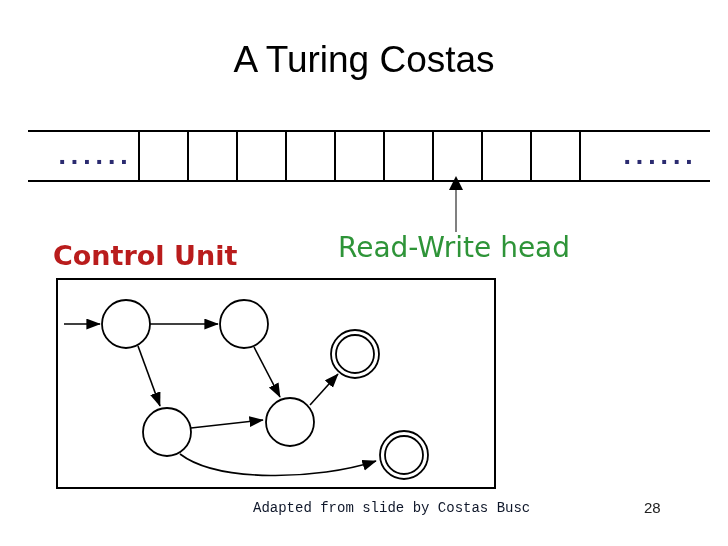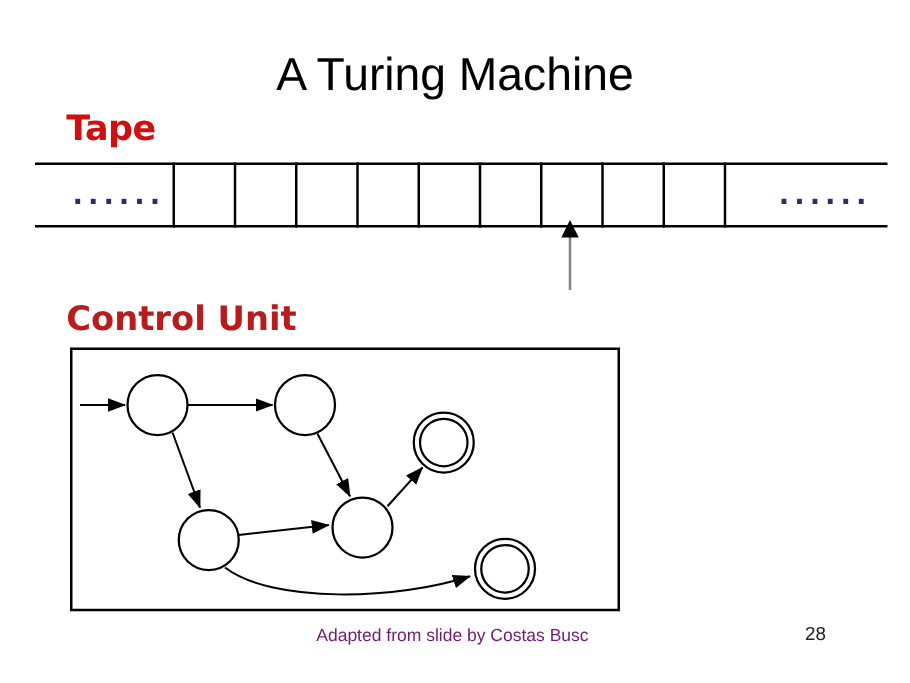--- a/index.html
+++ b/index.html
@@ -149,42 +149,41 @@
     box-sizing: border-box;
     overflow: hidden;
   }
   #control-box svg { display: block; }
 
   
   .footer-credit {
     position: absolute;
     left: 253px;
     top: 500px;
-    font-family: Liberation Sans, sans-serif;
+    font-family: Liberation Mono, monospace;
     font-size: 14px;
-    color: #701a75;
+    color: #0f172a;
     white-space: nowrap;
   }
   .footer-page {
     position: absolute;
     left: 644px;
     top: 499px;
     font-family: "Liberation Sans", sans-serif;
     font-size: 15px;
     color: #222222;
   }
 </style>
 </head>
 <body>
 
 <div id="slide">
 
-  <div class="slide-title">A Turing Machine</div>
-
-  <div class="label-tape">Tape</div>
+  <div class="slide-title">A Turing Costas</div>
+
 
   <div id="tape">
     <div class="tape-line top"></div>
     <div class="tape-line bot"></div>
 
     <div class="tape-div" style="left:110px"></div>
     <div class="tape-div" style="left:159px"></div>
     <div class="tape-div" style="left:208px"></div>
     <div class="tape-div" style="left:257px"></div>
     <div class="tape-div" style="left:306px"></div>
@@ -196,20 +195,21 @@
 
     <div class="tape-dots left">......</div>
     <div class="tape-dots right">......</div>
   </div>
 
   <div id="head-pointer">
     <div class="stem"></div>
     <div class="tip"></div>
   </div>
 
+  <div class="label-rw-head">Read-Write head</div>
 
   <div class="label-control-unit">Control Unit</div>
 
   <div id="control-box">
     <svg width="436" height="207" viewBox="0 0 436 207">
       <defs>
         <marker id="ah" markerWidth="10" markerHeight="10" refX="8.5" refY="3.4" orient="auto" markerUnits="strokeWidth">
           <path d="M0,0 L9,3.4 L0,6.8 z" fill="#000000"></path>
         </marker>
       </defs>

